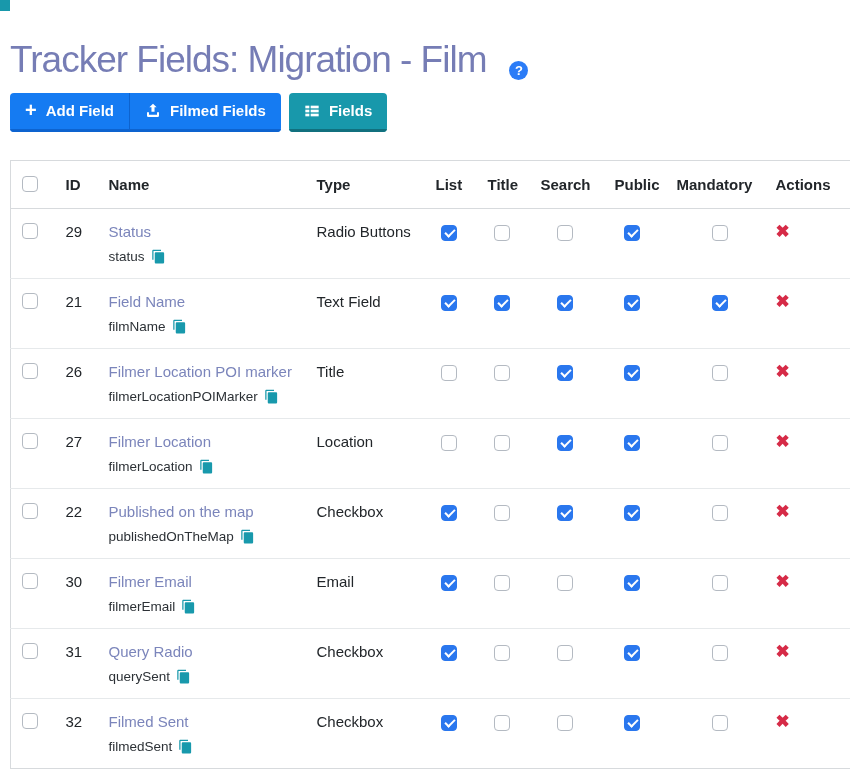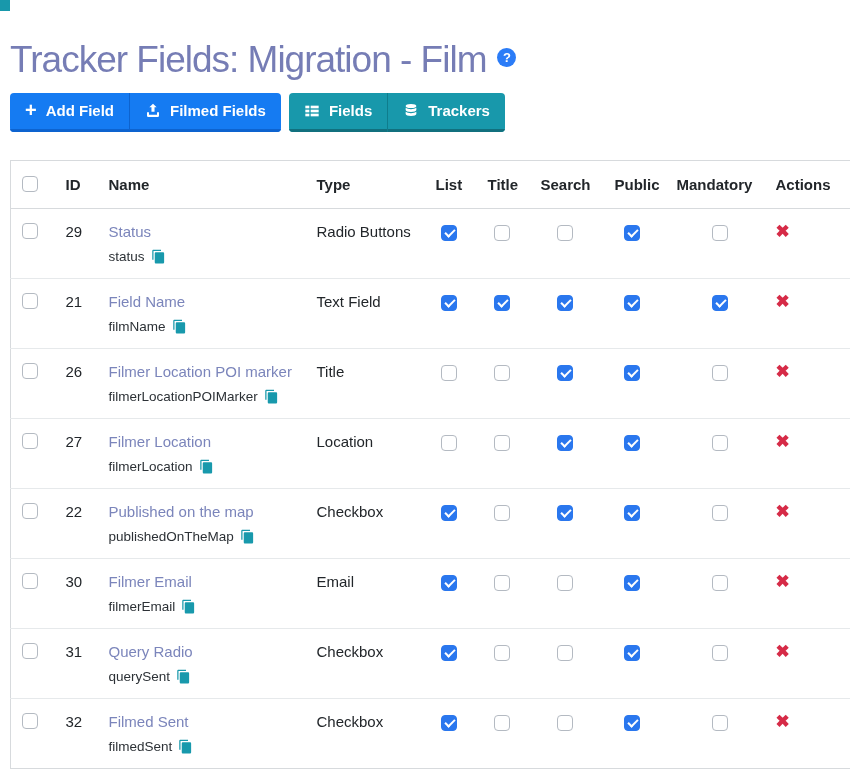--- a/index.html
+++ b/index.html
@@ -15,21 +15,21 @@
   html,body{margin:0;padding:0;}
   body{
     width:850px;height:780px;overflow:hidden;background:#fff;
     font-family:"Liberation Sans",sans-serif;color:var(--text);
     position:relative;
   }
   .corner-mark{position:absolute;top:0;left:0;width:10px;height:11px;background:var(--teal);}
 
   
   .page-title{
-    display:flex;align-items:flex-start;gap:11px;
+    display:flex;align-items:flex-end;gap:23px;
     margin:41px 0 0 10px;
     font-size:37px;font-weight:400;letter-spacing:-1px;
     color:var(--title);line-height:1.05;
   }
   .help-badge{
     width:19px;height:19px;border-radius:50%;
     background:#2b7cf7;color:#fff;
     font-size:13px;font-weight:700;letter-spacing:0;
     display:inline-flex;align-items:center;justify-content:center;
     margin-top:7px;cursor:pointer;flex:0 0 auto;
@@ -137,30 +137,20 @@
         <svg viewBox="0 0 24 24">
             <rect x="2" y="4" width="6" height="4"></rect>
             <rect x="10" y="4" width="12" height="4"></rect>
             <rect x="2" y="10" width="6" height="4"></rect>
             <rect x="10" y="10" width="12" height="4"></rect>
             <rect x="2" y="16" width="6" height="4"></rect>
             <rect x="10" y="16" width="12" height="4"></rect>
           </svg>
       </span>
       <span>Fields</span>
-    </button>
-    <button class="btn btn-teal">
-      <span style="line-height:0;">
-        <svg viewBox="0 0 24 24">
-            <ellipse cx="12" cy="4.5" rx="8" ry="3"></ellipse>
-            <path d="M4 7.2v3.3c0 1.7 3.6 3 8 3s8-1.3 8-3V7.2c-1.6 1.3-4.7 2-8 2s-6.4-.7-8-2z"></path>
-            <path d="M4 13.2v3.3c0 1.7 3.6 3 8 3s8-1.3 8-3v-3.3c-1.6 1.3-4.7 2-8 2s-6.4-.7-8-2z"></path>
-          </svg>
-      </span>
-      <span>Trackers</span>
     </button>
   </div>
 </div>
 
 <table class="fields-table">
   <colgroup>
     <col style="width:44px">
       <col style="width:43px">
       <col style="width:208px">
       <col style="width:119px">

